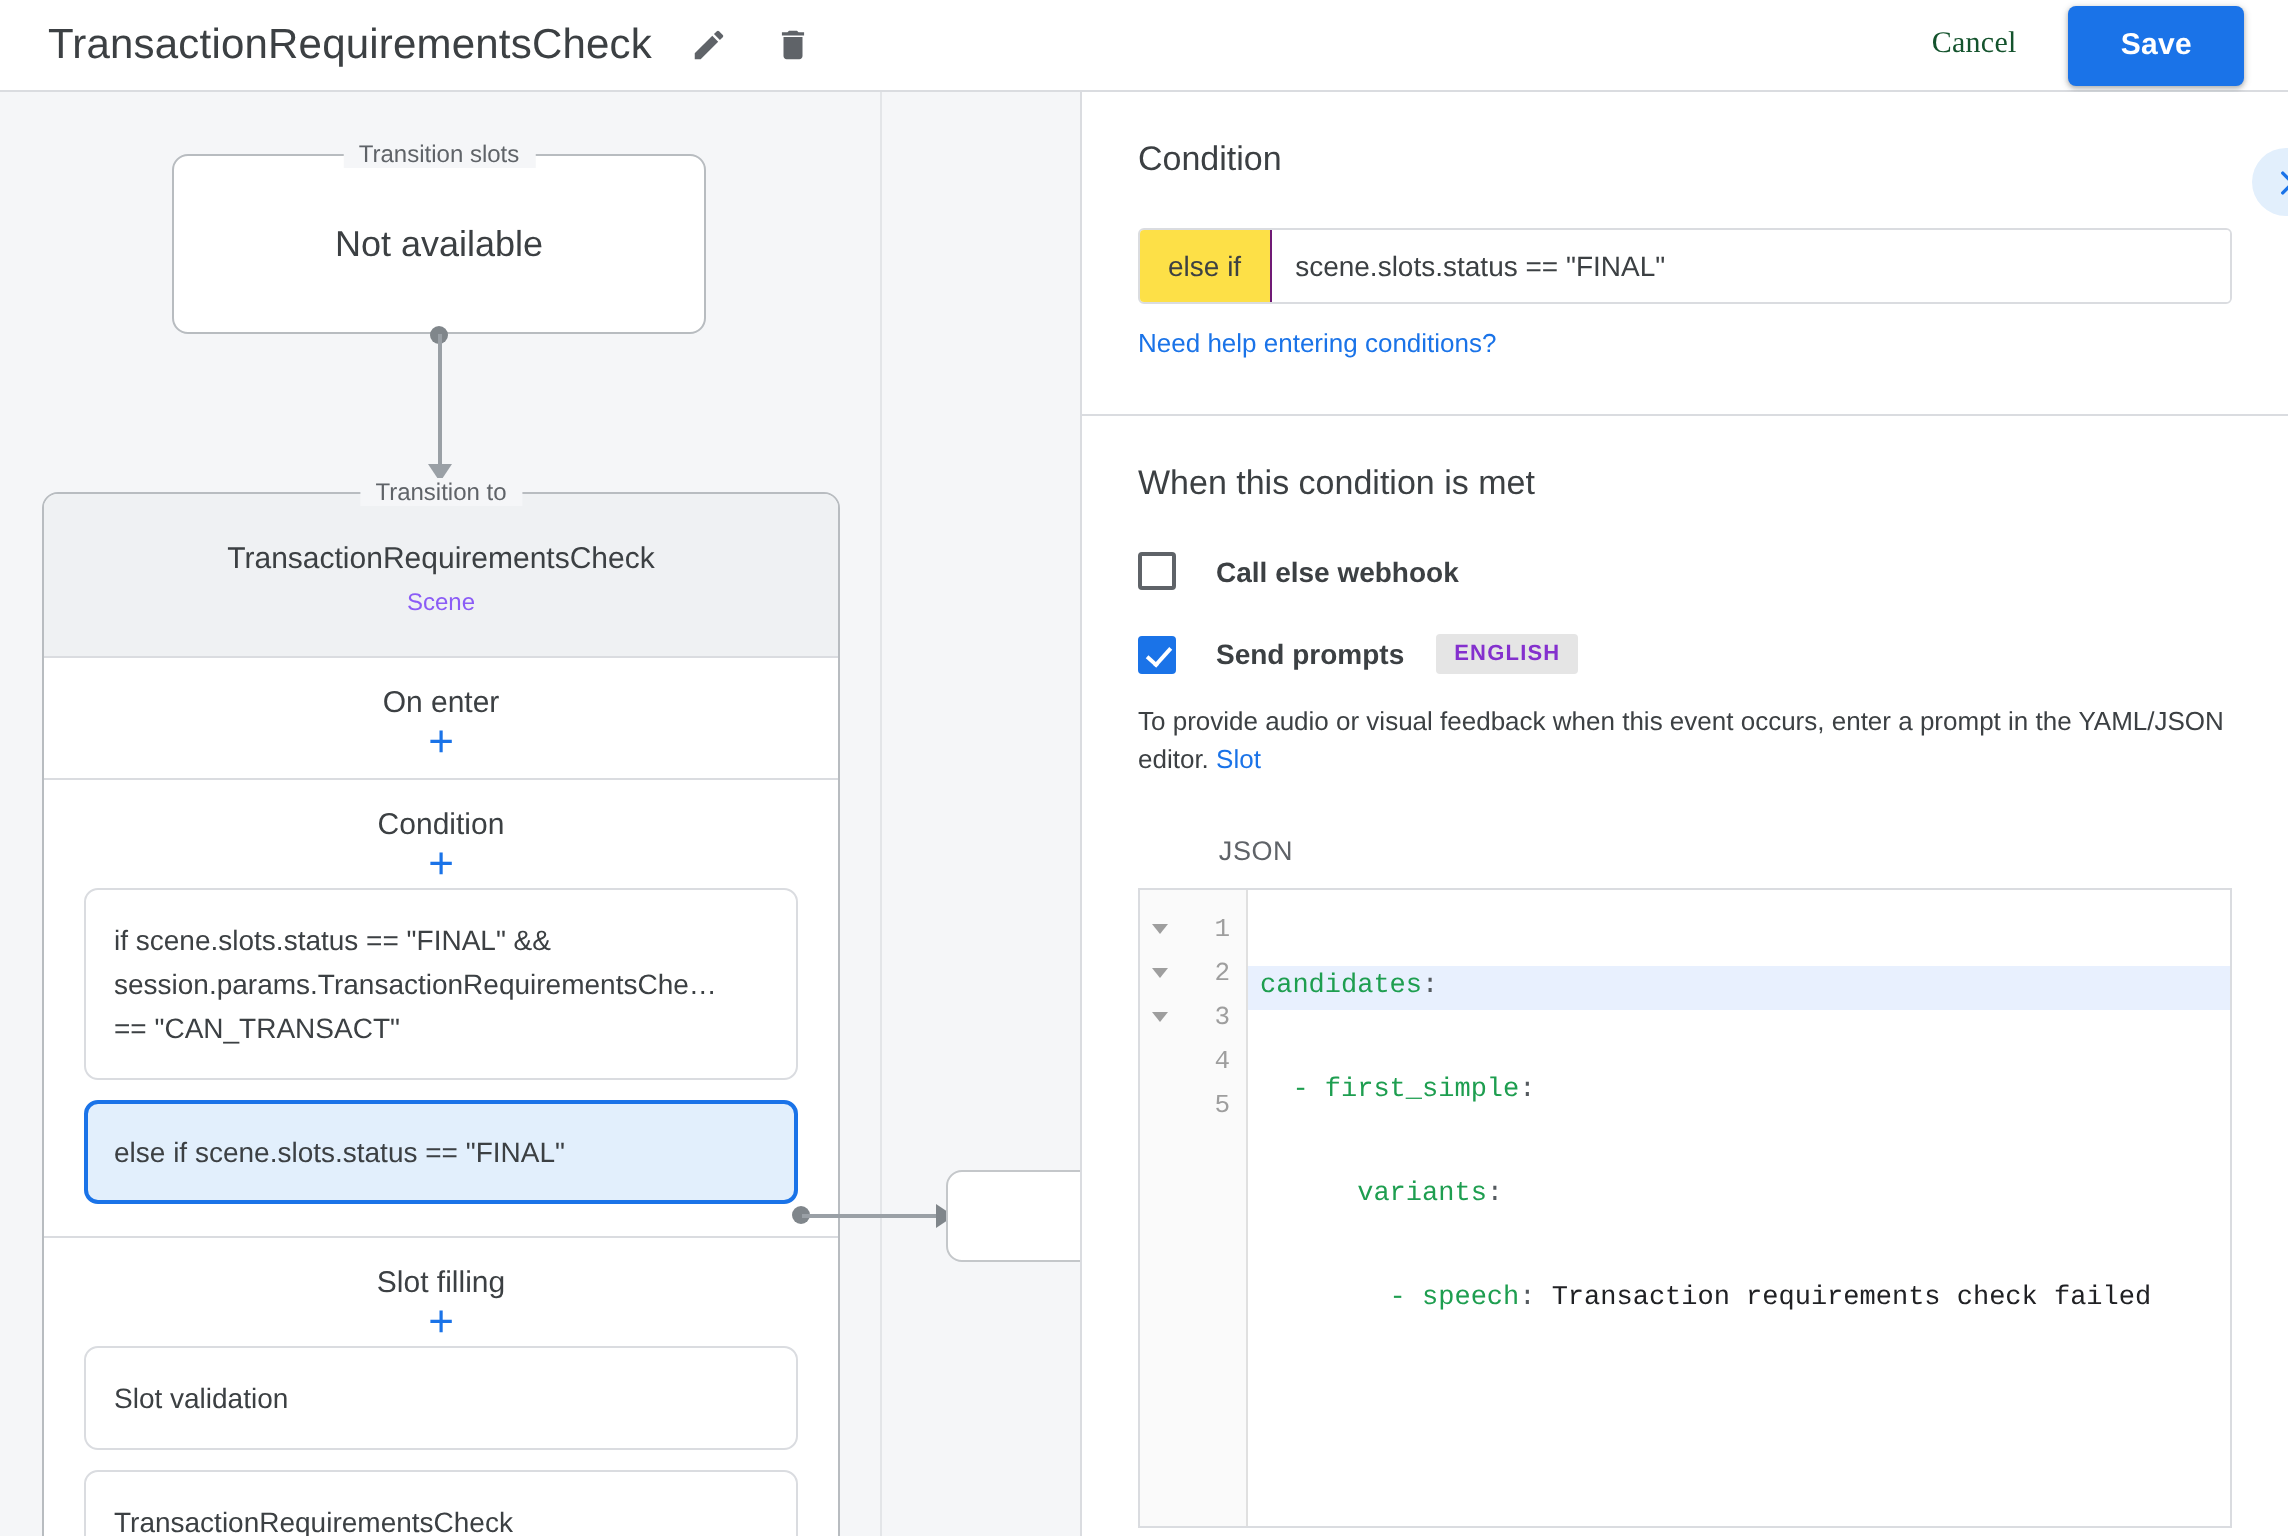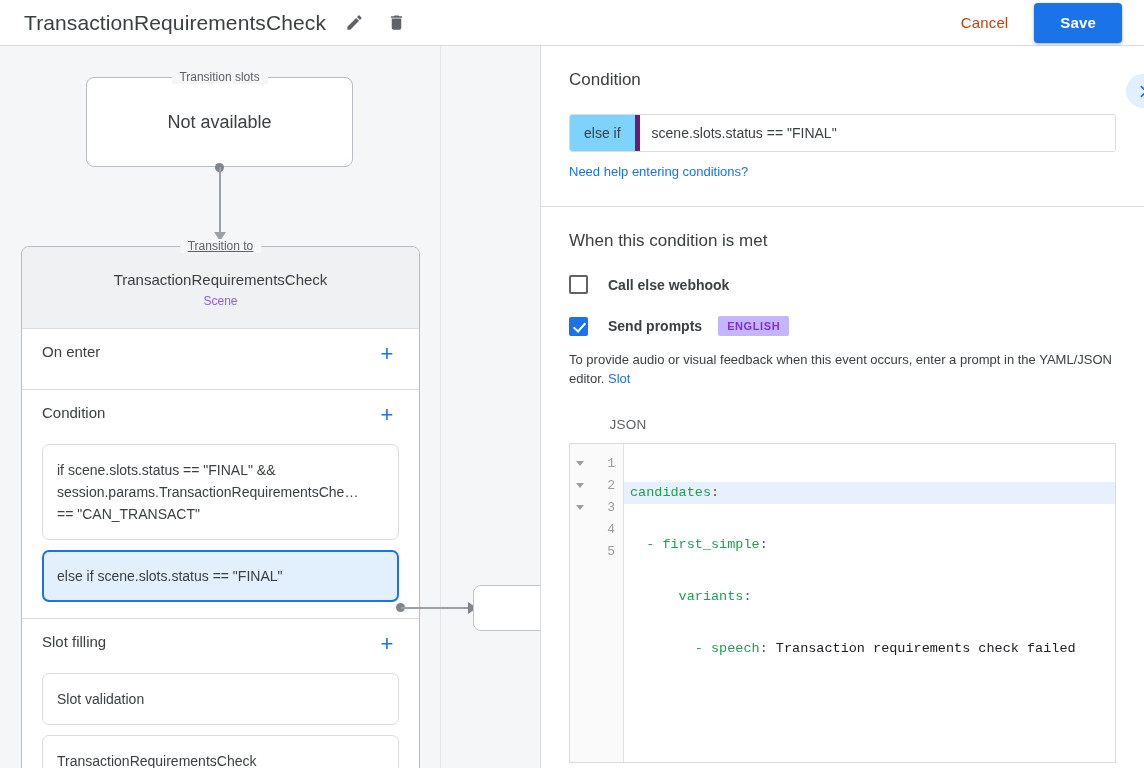--- a/index.html
+++ b/index.html
@@ -30,27 +30,27 @@
   }
   .header-icon-btn {
     width: 28px; height: 28px;
     margin-left: 14px;
     display: flex; align-items: center; justify-content: center;
     cursor: pointer; border-radius: 50%;
     color: #5f6368;
   }
   .header-spacer { flex: 1 1 auto; }
   .cancel-button {
-    color: #c2410c;
+    color: #14532d;
     font-size: 15px;
     padding: 8px 14px;
     border-radius: 4px;
     background: none; border: none;
     cursor: pointer;
-    font-family: Liberation Sans, sans-serif;
+    font-family: Liberation Serif, serif;
     letter-spacing: .15px;
   }
   .save-button {
     margin-left: 12px; margin-right: 22px;
     background: #1a73e8;
     color: #ffffff;
     font-size: 15px;
     border: none; border-radius: 4px;
     padding: 0 26px; height: 40px;
     cursor: pointer;
@@ -136,22 +136,23 @@
   }
   .scene-title { font-size: 15px; color: #3c4043; }
   .scene-sub { font-size: 12px; color: #8b5cf6; margin-top: 6px; }
 
   .scene-section {
     border-bottom: 1px solid #dadce0;
     padding: 14px 20px 16px;
   }
   .scene-section:last-child { border-bottom: none; }
   .section-head {
-    display: flex; justify-content: space-between;
+    display: flex; align-items: center; justify-content: space-between;
     height: 30px;
+    flex-direction: column;
   }
   .section-title { font-size: 15px; color: #3c4043; }
   .plus-btn {
     color: #1a73e8; font-size: 22px; line-height: 1;
     cursor: pointer; width: 24px; text-align: center;
     font-weight: 300;
     user-select: none;
   }
   .cond-item {
     margin-top: 10px;
@@ -234,22 +235,22 @@
   }
 
   .cond-input-row {
     display: flex;
     border: 1px solid #dadce0;
     border-radius: 3px;
     height: 38px;
     overflow: hidden;
   }
   .cond-prefix {
-    background: #7dd3fc;
-    border-right: 5px solid #701a75;
+    background: #fde047;
+    border-right: 1px solid #701a75;
     display: flex; align-items: center;
     padding: 0 14px;
     font-size: 14px; color: #3c4043;
     white-space: nowrap;
   }
   .cond-input {
     flex: 1 1 auto;
     border: none; outline: none;
     padding: 0 12px;
     font-size: 14px; color: #3c4043;
@@ -290,21 +291,21 @@
     border-width: 0 2px 2px 0;
     transform: rotate(42deg);
   }
   .check-label {
     margin-left: 20px;
     font-size: 14px; color: #3c4043;
     font-weight: 700;
   }
   .lang-badge {
     margin-left: 16px;
-    background: #c4b5fd;
+    background: #e5e5e5;
     color: #8430ce;
     font-size: 11px;
     letter-spacing: .6px;
     padding: 4px 9px;
     border-radius: 2px;
     font-weight: 700;
   }
   .helper-text {
     font-size: 13px; color: #3c4043;
     line-height: 19px;
@@ -411,21 +412,21 @@
     <div class="node-box" id="transition-from">
       <div class="node-legend">Transition slots</div>
       <div class="body">Not available</div>
     </div>
 
     <div class="connector-dot" style="left:215px; top:117px;"></div>
     <div class="connector-line" style="left:219px; top:121px; width:2px; height:68px;"></div>
     <div class="arrow-down" style="left:214px; top:186px;"></div>
 
     <div id="scene-card">
-      <div class="node-legend" style="top:-8px;text-decoration:underline;">Transition to</div>
+      <div class="node-legend" style="top:-8px;">Transition to</div>
 
       <div class="scene-head">
         <div class="scene-title">TransactionRequirementsCheck</div>
         <div class="scene-sub">Scene</div>
       </div>
 
       <div class="scene-section">
         <div class="section-head">
           <span class="section-title">On enter</span>
           <span class="plus-btn">+</span>

